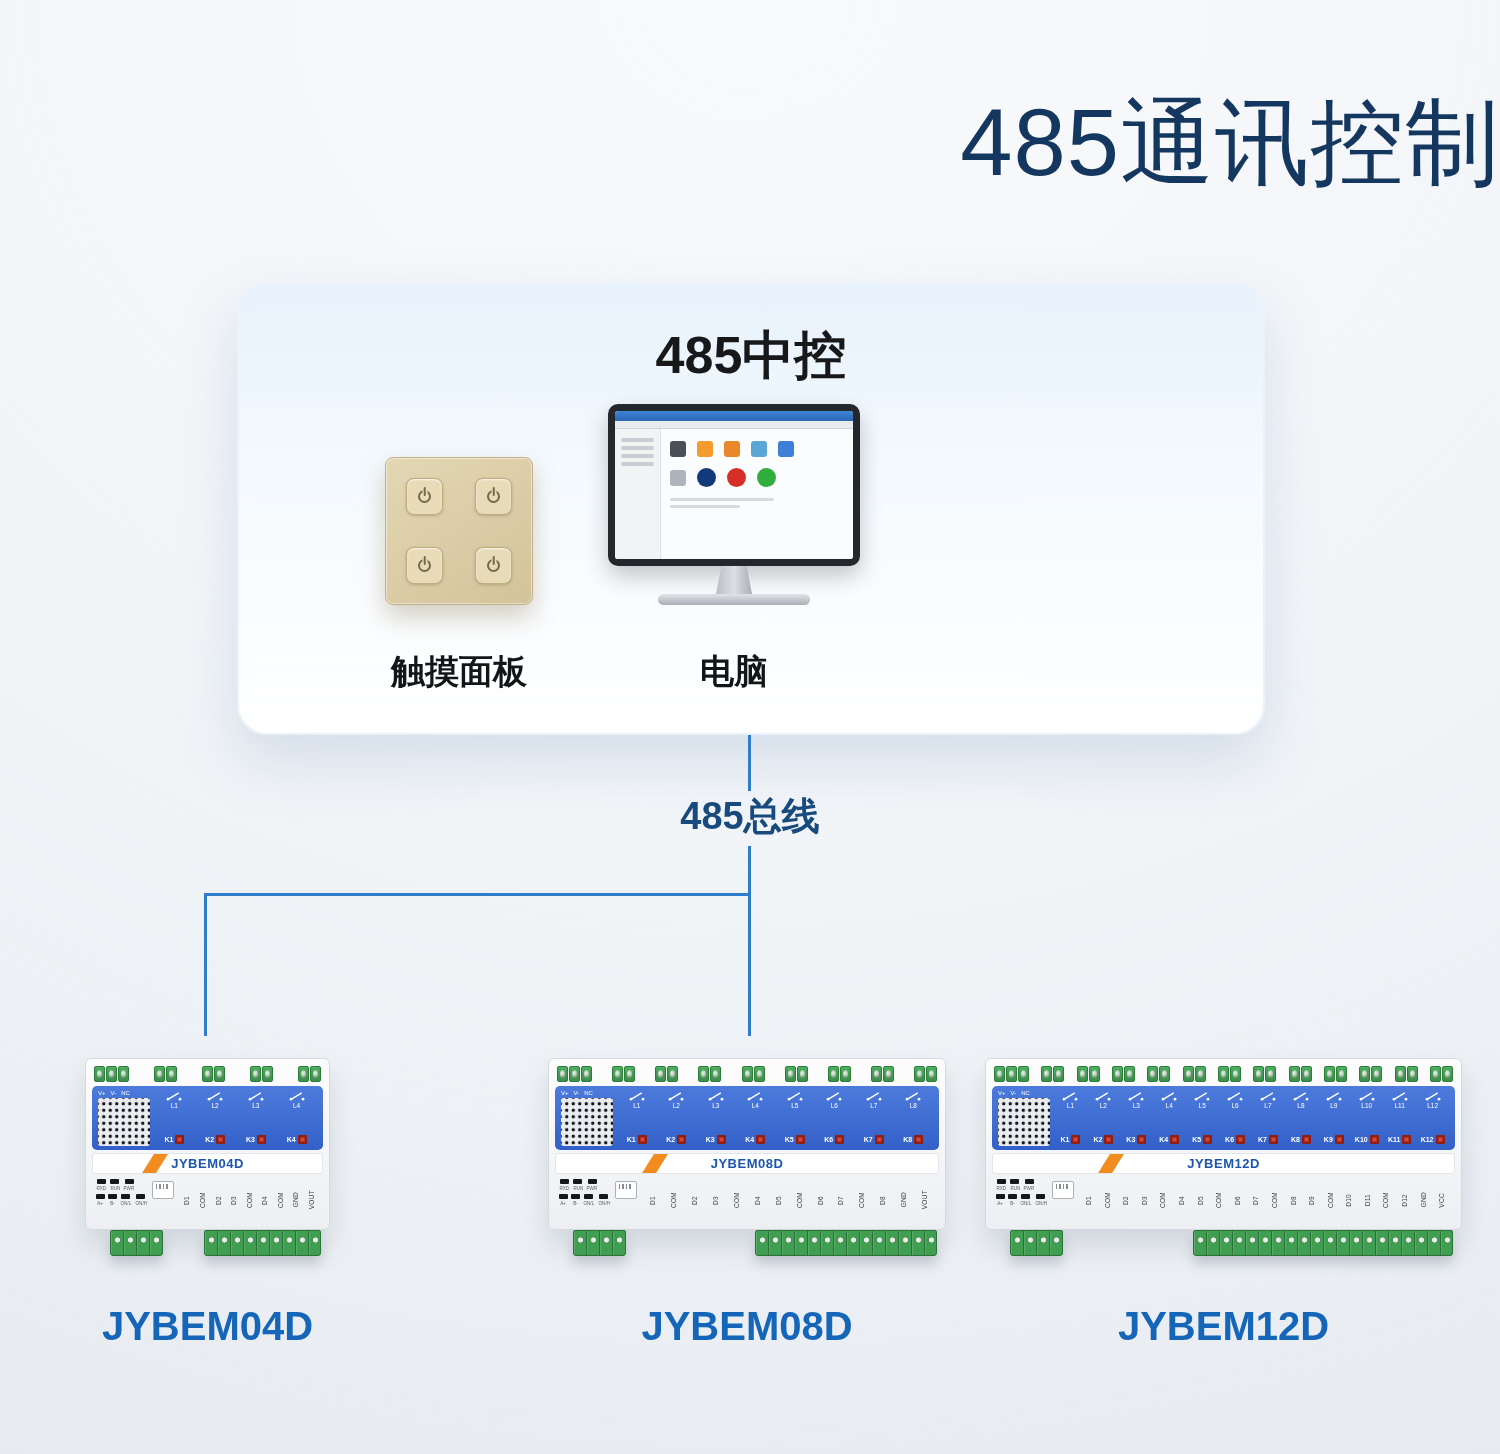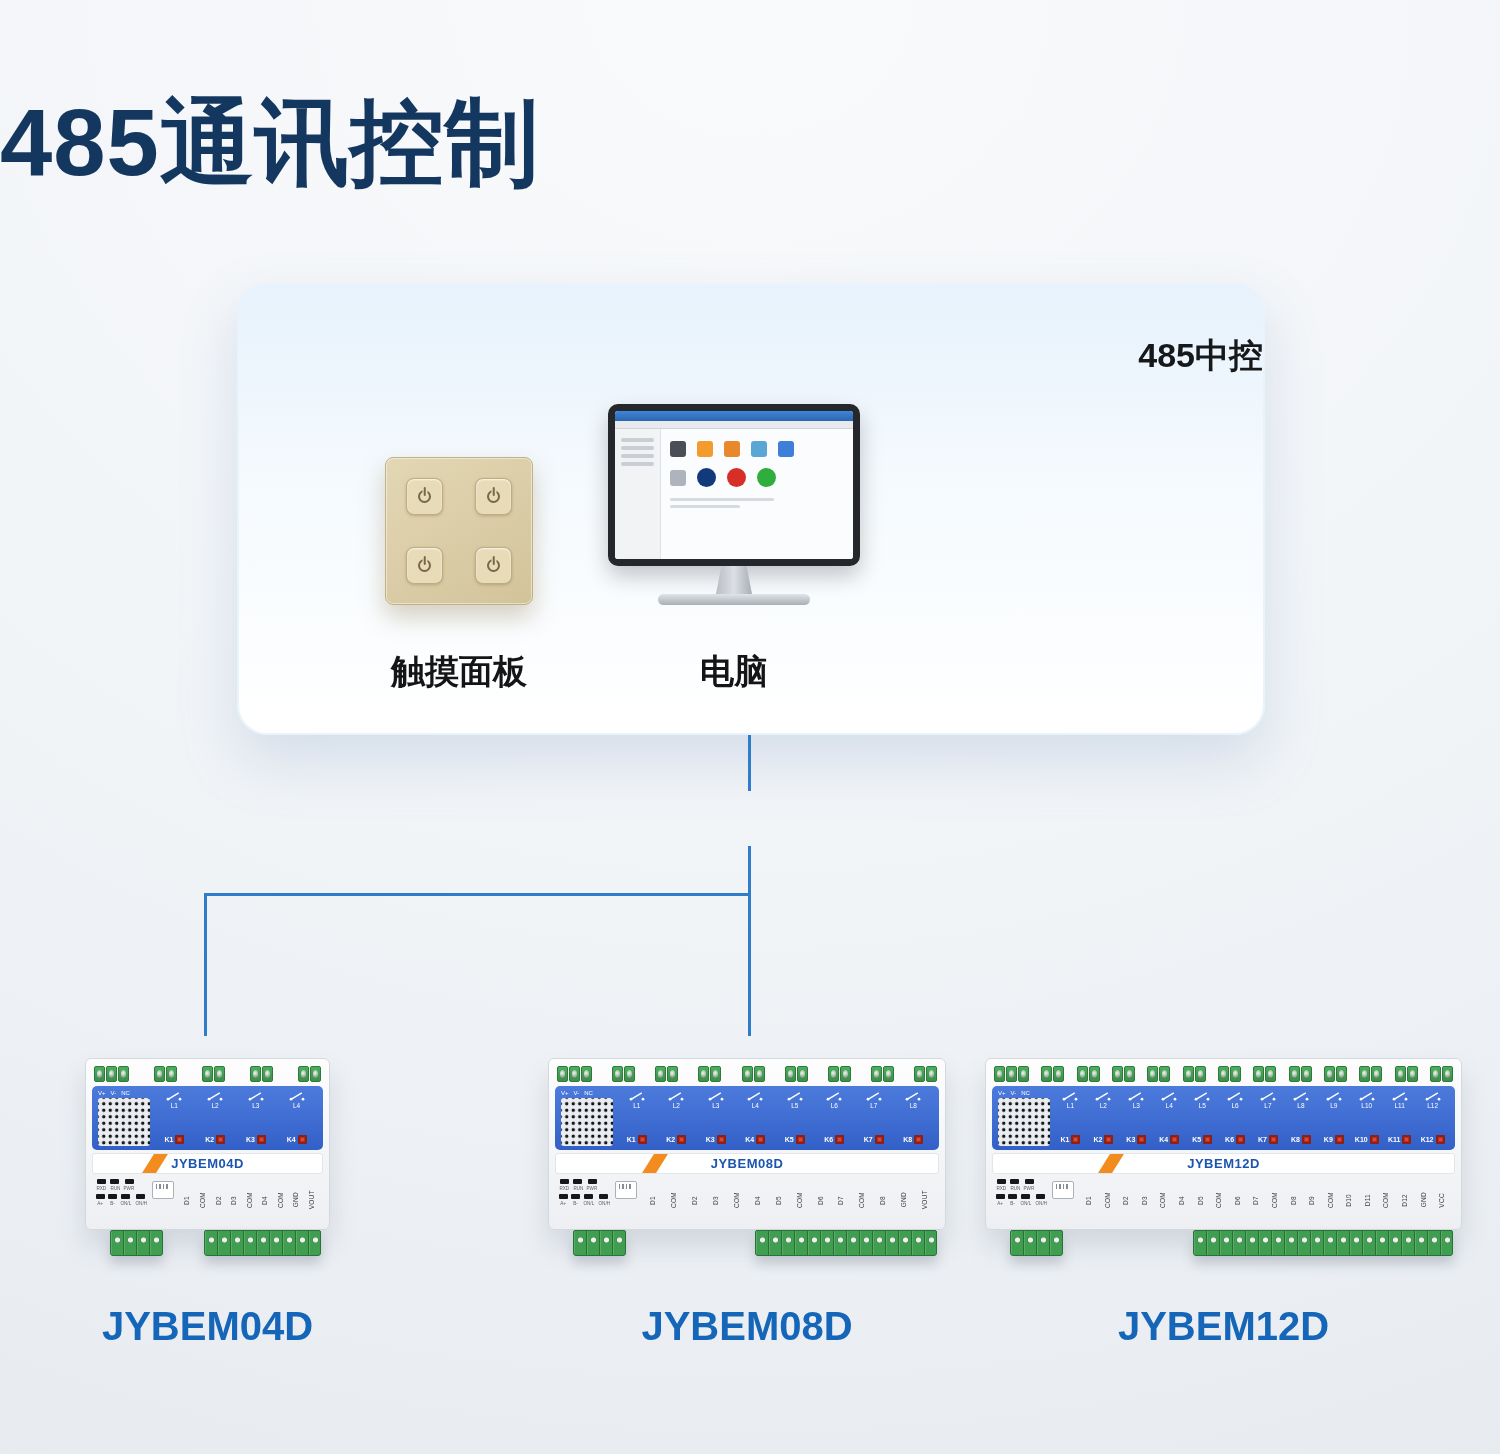--- a/index.html
+++ b/index.html
@@ -6,32 +6,32 @@
   html,body { background:#e9edf2; }
   body { font-family: "Liberation Sans", "DejaVu Sans", sans-serif; }
 
   .page{
     position:relative; width:1500px; height:1454px; margin:0 auto; overflow:hidden;
     background: radial-gradient(130% 110% at 50% 0%, #f9fafc 0%, #f1f4f7 55%, #e7ebf0 100%);
   }
 
   
   .title{
-    position:absolute; left:0; right:0; top:80px; text-align:left;
-    font-size:94px; font-weight:700; color:#14375f; letter-spacing:1px;
+    position:absolute; left:0; right:0; top:80px; text-align:right;
+    font-size:94px; font-weight:400; color:#14375f; letter-spacing:1px;
   }
 
   
   .card{
     position:absolute; left:237px; top:283px; width:1028px; height:452px;
     border-radius:30px; border:2px solid #eaf3fb;
     background: linear-gradient(180deg, #e7f2fc 0%, #f5fafe 45%, #ffffff 100%);
     box-shadow: 0 26px 55px rgba(125,155,195,.25);
   }
-  .card-title{ margin-top:48px; text-align:right; font-size:34px; font-weight:600; color:#17181a; }
+  .card-title{ margin-top:36px; text-align:center; font-size:52px; font-weight:600; color:#17181a; }
 
   .device{ position:absolute; top:108px; display:flex; flex-direction:column; align-items:center; }
   .dev-touch{ left:120px; width:200px; }
   .dev-pc{ left:345px; width:300px; }
   .dev-plc{ left:680px; width:240px; }
   .dev-visual{ height:212px; display:flex; align-items:flex-end; justify-content:center; }
   .dev-label{ margin-top:44px; font-size:34px; font-weight:600; color:#141517; }
 
   
   .touch{
@@ -224,20 +224,21 @@
               <span class="pico"></span>
             </div>
         </div>
       </div>
       <div class="dev-label">触摸面板</div>
     </div>
 
   </section>
 
   <div class="line v" style="left:748px;top:735px;height:56px"></div>
+  <div class="bus-label">485总线</div>
   <div class="line v" style="left:748px;top:846px;height:190px"></div>
   <div class="line h" style="left:204px;top:893px;width:547px"></div>
   <div class="line v" style="left:204px;top:893px;height:143px"></div>
 
   <div class="module-slot slot0">
       <div class="module">
         <div class="m-top">
           <span class="tg">
             <span class="t"></span>
             <span class="t"></span>

